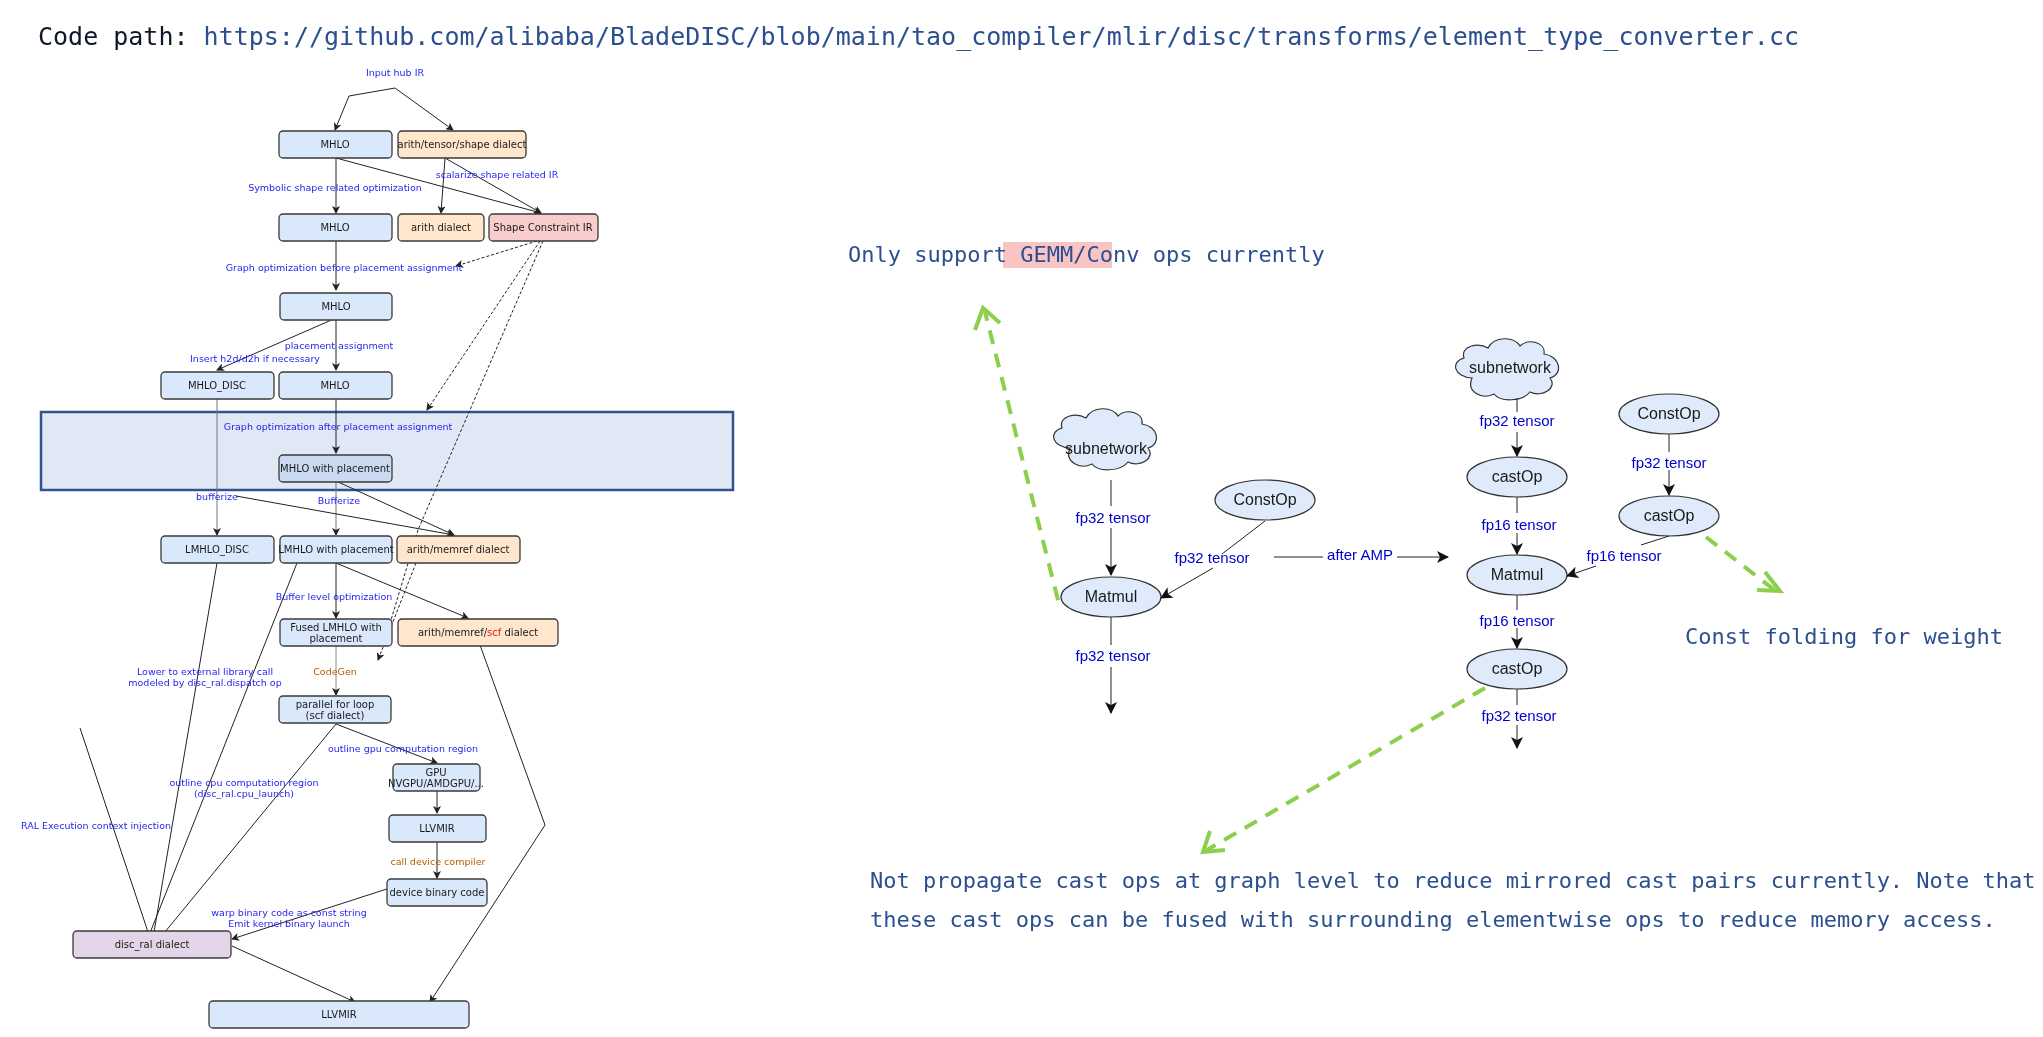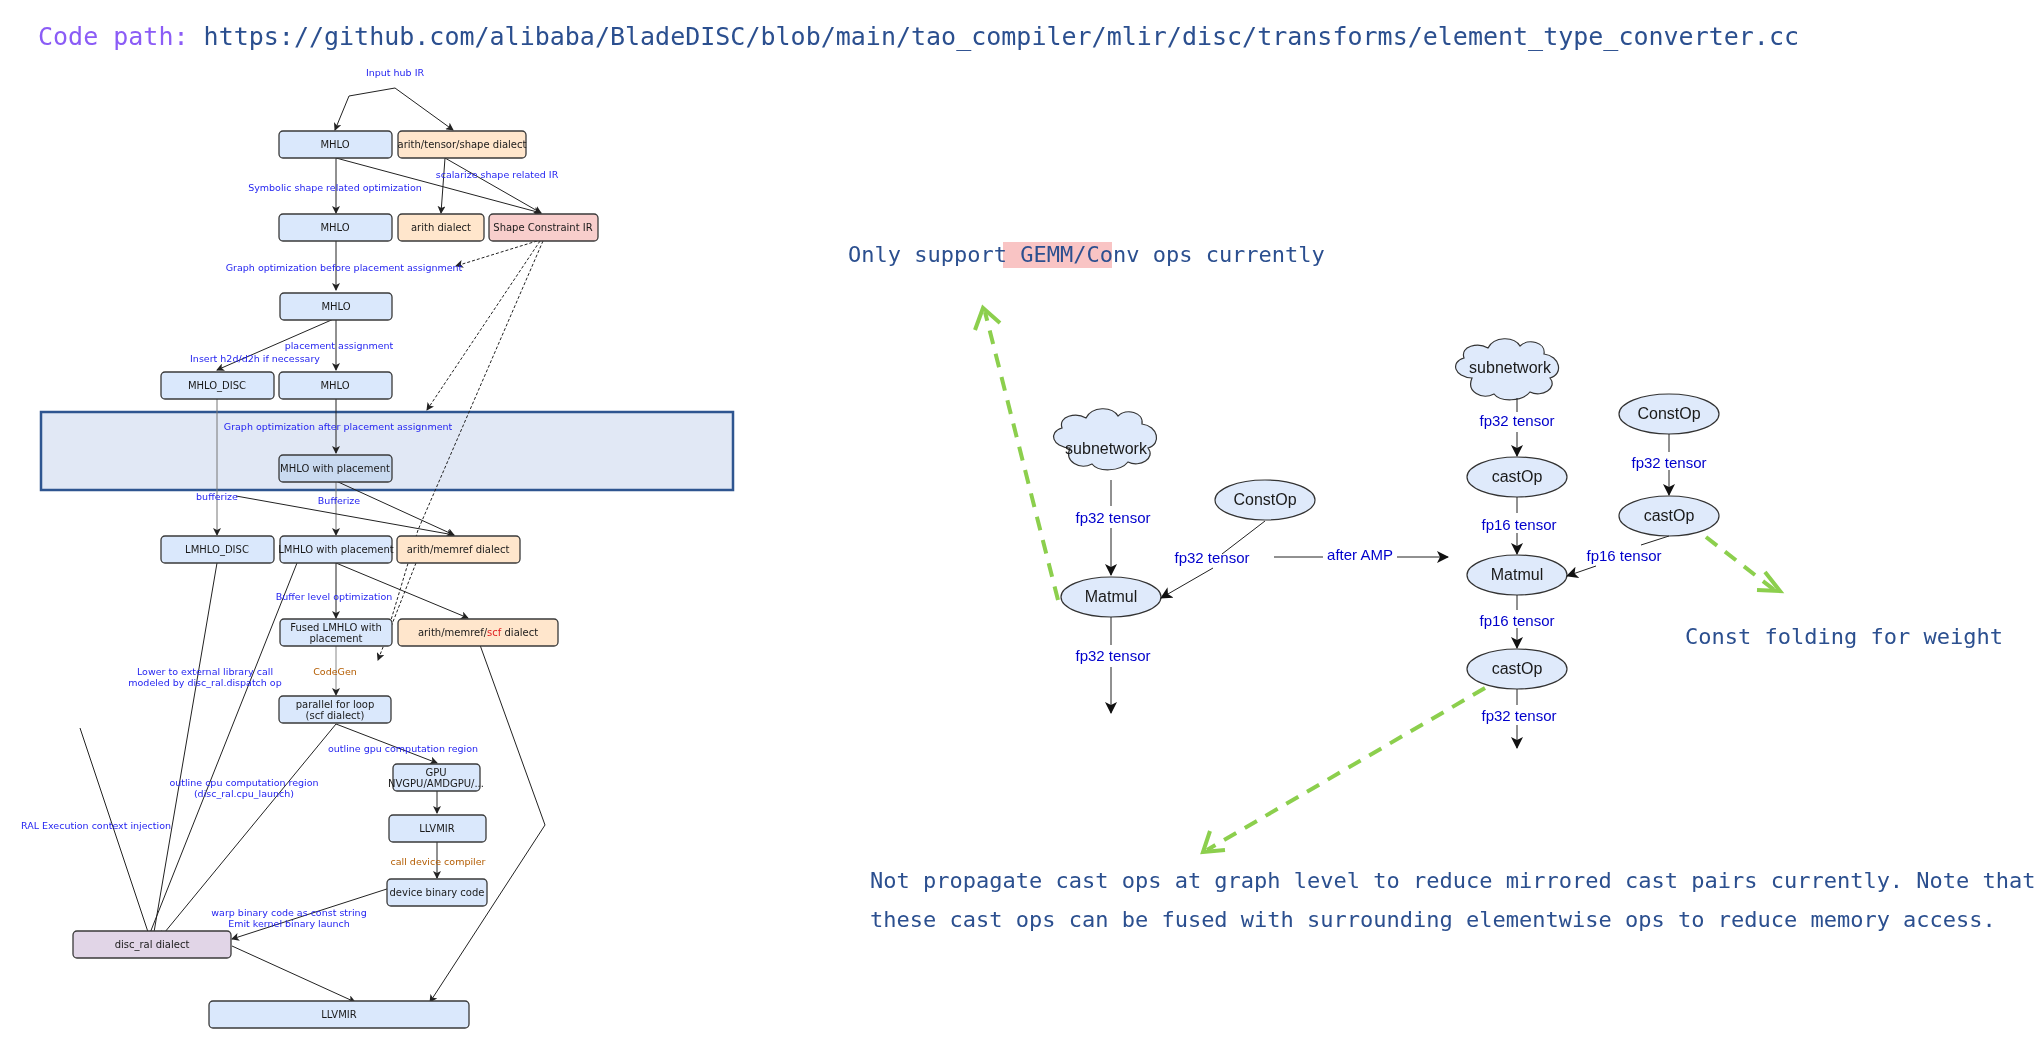--- a/index.html
+++ b/index.html
@@ -1,19 +1,19 @@
 <!DOCTYPE html>
 <html><head>
 <meta charset="utf-8">
 <style>
   html, body { margin:0; padding:0; background:#ffffff; }
   body { width:2043px; height:1037px; position:relative; overflow:hidden; font-family:"DejaVu Sans", sans-serif; }
   .mono { font-family:"DejaVu Sans Mono", monospace; }
   #header { position:absolute; left:38px; top:22px; font-size:25px; white-space:nowrap; }
-  #header .lbl { color:#8b5cf6; }
+  #header .lbl { color:#0f172a; }
   #header .url { color:#2b4f8f;text-align:center; }
   svg { position:absolute; left:0; top:0; }
   .box { stroke:#3a3a3a; stroke-width:1.3; }
   .blue { fill:#dae8fc; }
   .orange { fill:#ffe6cc; }
   .red { fill:#f8cecc; }
   .purple { fill:#e1d5e7; }
   .blue2 { fill:#c9daf0; }
   .bt { font-family:"DejaVu Sans", sans-serif; font-size:10px; fill:#1a1a1a; text-anchor:middle; }
   .el { font-family:"DejaVu Sans", sans-serif; font-size:9.5px; fill:#1f1ff0; text-anchor:middle; }

